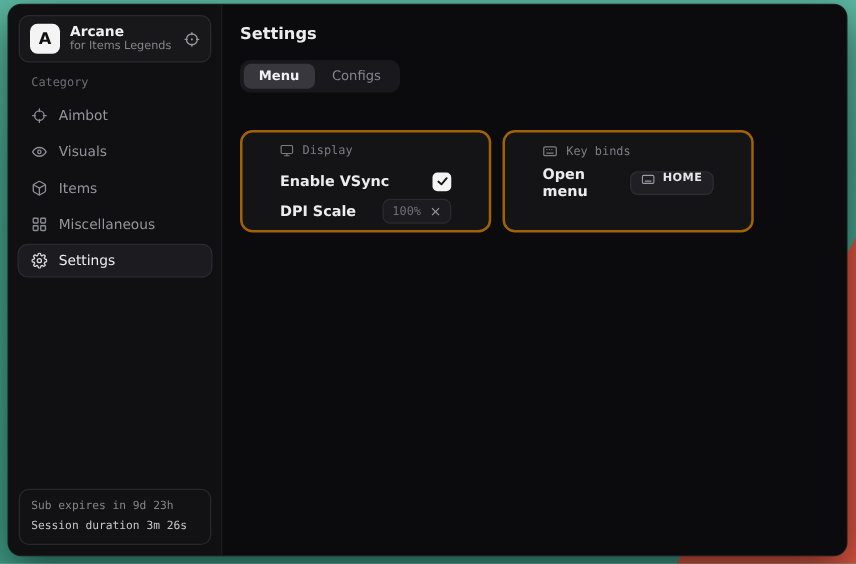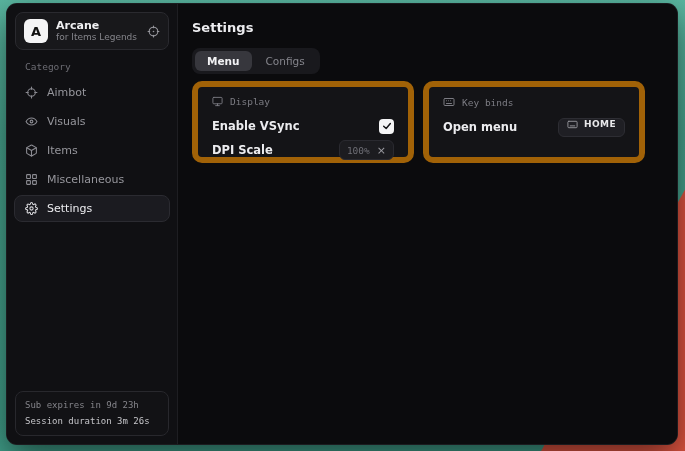--- a/index.html
+++ b/index.html
@@ -62,32 +62,32 @@
     background:#121215; padding:6px 9px;
     font-family:"DejaVu Sans Mono", monospace; font-size:9px; line-height:1.7;
   }
   .status-line1 { color:#84848a; }
   .status-line2 { color:#c6c6ca; }
   
   .main { flex:1; background:#0b0b0d; padding:16px 9px 0 14px; }
   .page-title { font-size:13px; font-weight:600; color:#ececef; margin-bottom:13px; }
   .tabbar {
     display:inline-flex; gap:2px; padding:3px;
-    background:#19191d; border-radius:8px; margin-bottom:7px;
+    background:#19191d; border-radius:8px; margin-bottom:30px;
   }
   .tab {
     padding:4px 12px; border-radius:6px;
     font-size:10.5px; color:#85858c; cursor:pointer;
   }
   .tab.active { background:#37373d; color:#f2f2f4; font-weight:600; }
   .cards { display:flex; gap:9px; }
   .card {
-    width:222px; height:82px;
-    background:#141417; border:6px solid #a16207; border-radius:10px;
-    padding:9px 14px;
+    width:201px; height:82px;
+    background:#141417; border:2px solid #a16207; border-radius:10px;
+    padding:9px 30px;
   }
   .card-header {
     display:flex; align-items:center; gap:7px; margin-bottom:7px;
     color:#7c7c83; font-family:"DejaVu Sans Mono", monospace; font-size:9.5px;
   }
   .card-header .ic { display:flex; color:#7c7c83; }
   .row {
     height:24px; display:flex; align-items:center; justify-content:space-between;
   }
   .row-label { font-size:11.5px; font-weight:600; color:#ececef; }

